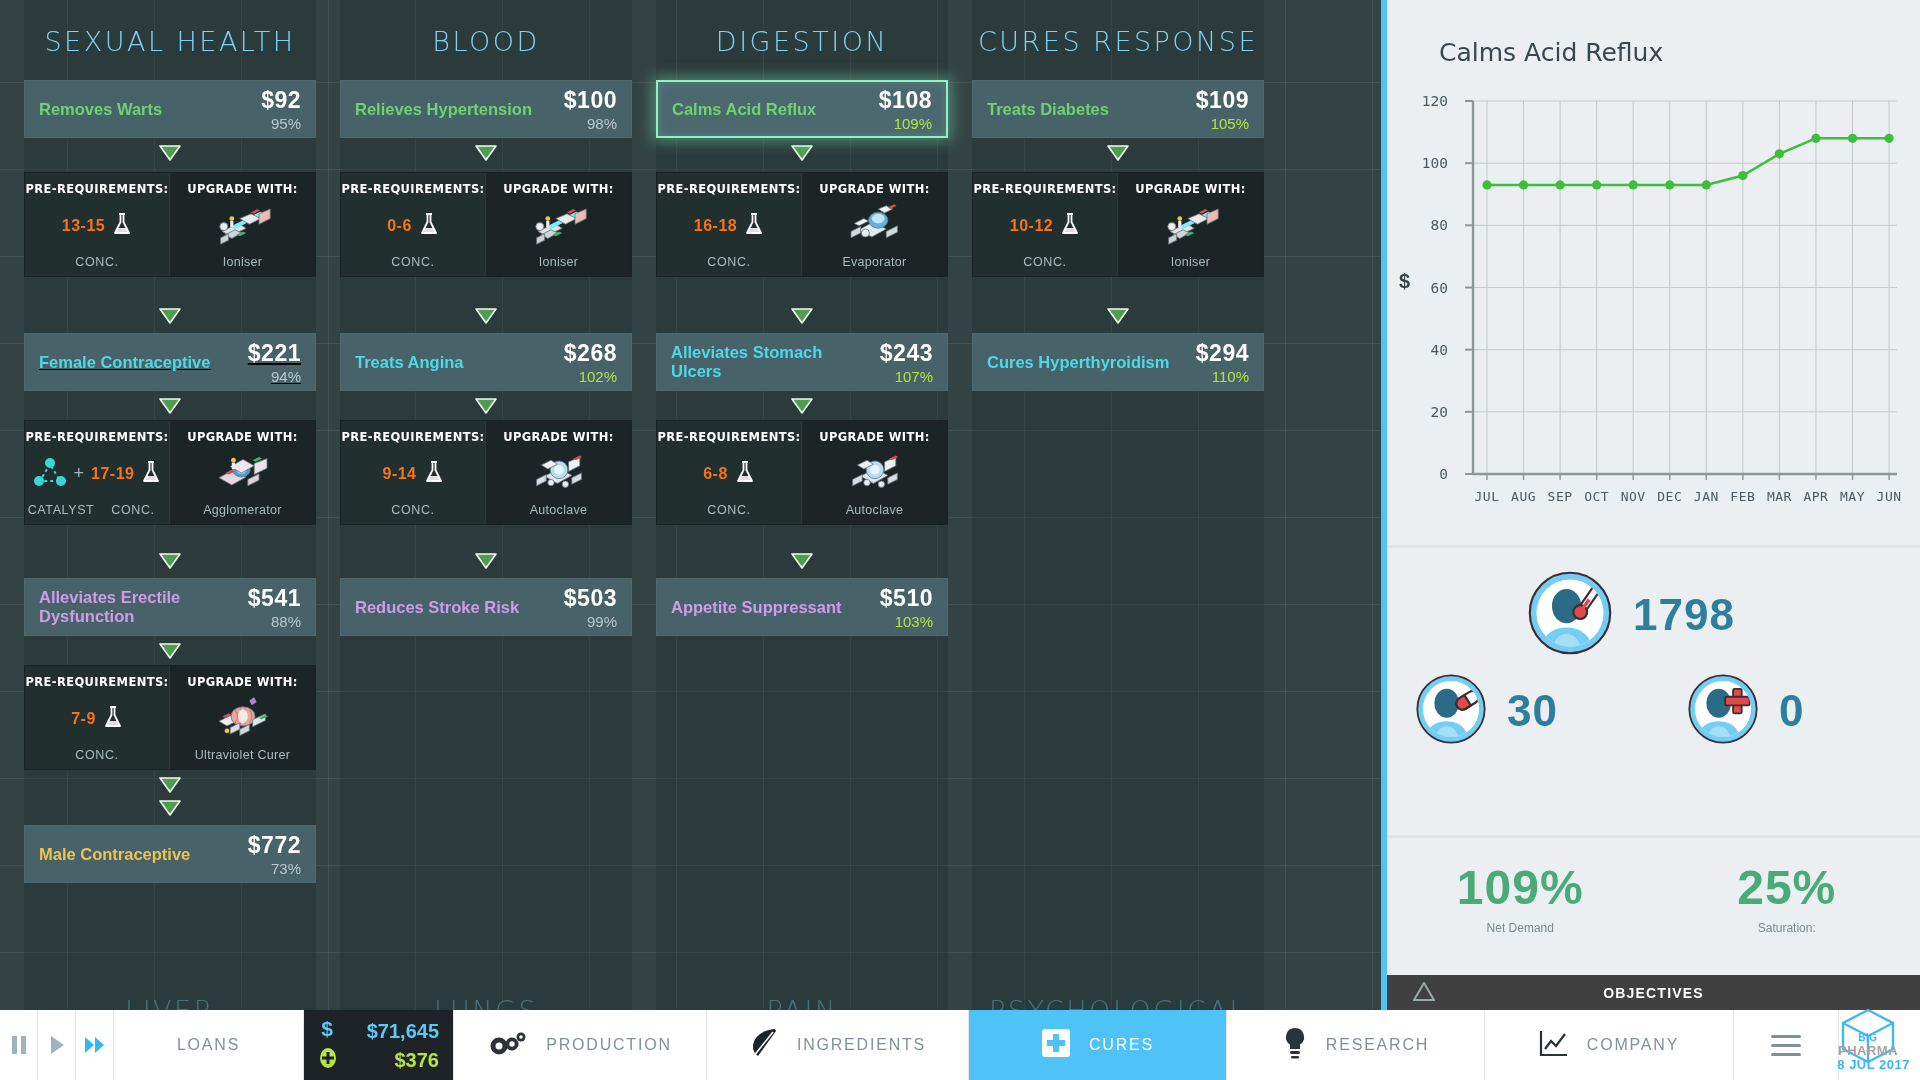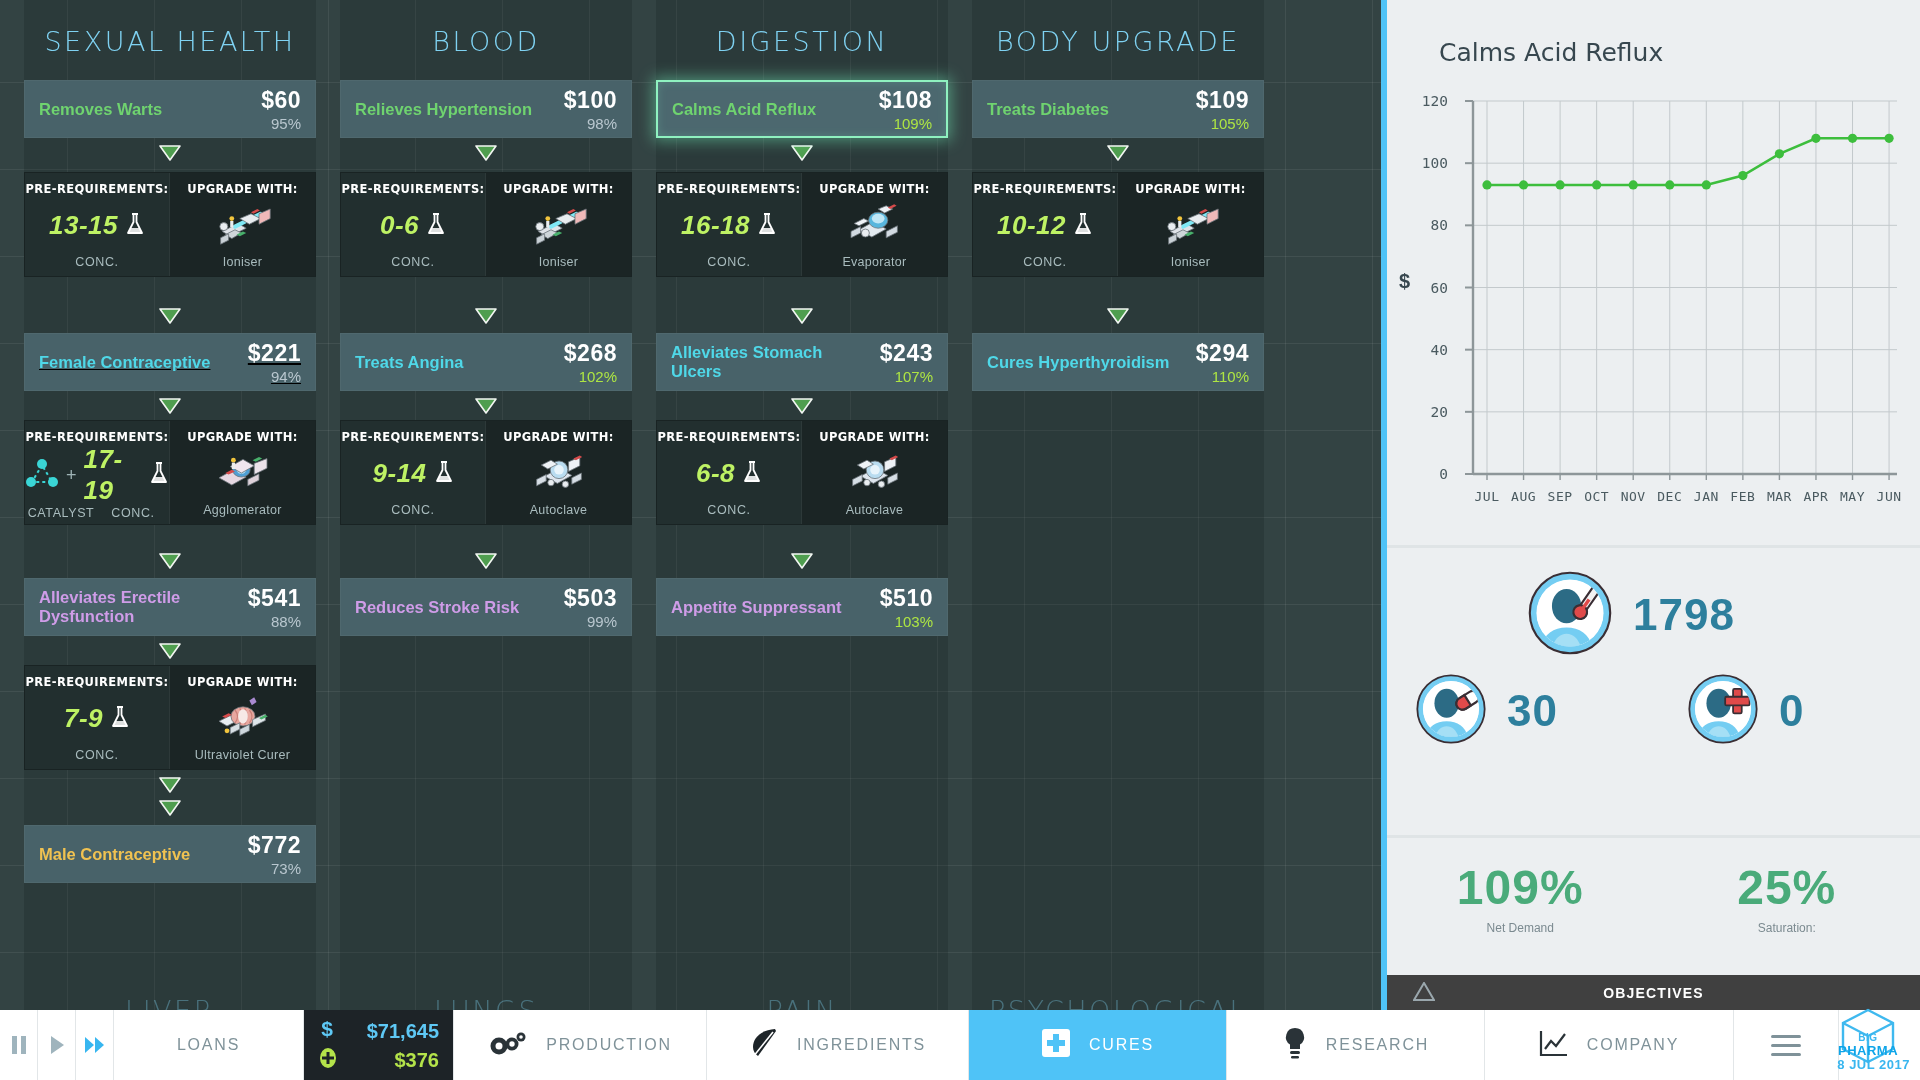--- a/index.html
+++ b/index.html
@@ -92,21 +92,21 @@
   .reqbox .half.right { background: #1b2525; }
   .reqhdr {
     font-size: 11.5px; font-weight: 700; color: #ffffff;
     letter-spacing: .4px; text-transform: uppercase;
     font-family: "DejaVu Sans", sans-serif;
   }
   .reqmid {
     flex: 1 1 auto; display: flex; align-items: center; justify-content: center;
     gap: 7px; width: 100%;
   }
-  .reqval { font-size: 26px; font-weight: 700; color: #bef264; letter-spacing: .5px; font-style: italic; }
+  .reqval { font-size: 16px; font-weight: 700; color: #f97316; letter-spacing: .5px; }
   .reqfoot {
     width: 100%; display: flex; justify-content: space-around;
     font-size: 12.5px; color: #a9bcbe; letter-spacing: .6px;
   }
   .reqfoot span { flex: 1 1 0; text-align: center; }
   .reqbox .half.left .reqfoot.two span:first-child { text-align: center; }
   .machine-name { font-size: 12.5px; color: #a9bcbe; letter-spacing: .3px; }
   .arrow-wrap { position: absolute; }
   .arrow-wrap svg { display: block; }
 
@@ -217,21 +217,21 @@
     <div id="grid"></div>
 
     <div class="colbg" style="left:24px;width:292px;"></div>
     <div class="colbg" style="left:340px;width:292px;"></div>
     <div class="colbg" style="left:656px;width:292px;"></div>
     <div class="colbg" style="left:972px;width:292px;"></div>
 
     <div class="cat-title" style="left:24px;top:26px;width:292px;">SEXUAL HEALTH</div>
     <div class="cat-title" style="left:340px;top:26px;width:292px;">BLOOD</div>
     <div class="cat-title" style="left:656px;top:26px;width:292px;">DIGESTION</div>
-    <div class="cat-title" style="left:972px;top:26px;width:292px;">BODY UPGRADE</div>
+    <div class="cat-title" style="left:972px;top:26px;width:292px;">CURES RESPONSE</div>
 
     <div class="cat-title faded" style="left:24px;top:995px;width:292px;">LIVER</div>
     <div class="cat-title faded" style="left:340px;top:995px;width:292px;">LUNGS</div>
     <div class="cat-title faded" style="left:656px;top:995px;width:292px;">PAIN</div>
     <div class="cat-title faded" style="left:972px;top:995px;width:292px;">PSYCHOLOGICAL</div>
 
     <div id="nodes">
         <div class="arrow-wrap" style="left: 158px; top: 307px;">
           <svg width="24" height="18" viewBox="0 0 24 18">
             <path d="M2 2h20L12 16z" fill="#4f9e4f" stroke="#f2f6f2" stroke-width="1.6" stroke-linejoin="round"></path>
@@ -258,21 +258,21 @@
           </svg>
         </div>
         <div class="arrow-wrap" style="left: 158px; top: 642px;">
           <svg width="24" height="18" viewBox="0 0 24 18">
             <path d="M2 2h20L12 16z" fill="#4f9e4f" stroke="#f2f6f2" stroke-width="1.6" stroke-linejoin="round"></path>
           </svg>
         </div>
         <div class="cure" style="left: 24px; top: 80px; width: 292px; height: 58px;">
           <span class="cname t-green">Removes Warts</span>
           <span class="cright">
-            <span class="cprice" style="display:block">$60</span>
+            <span class="cprice" style="display:block">$92</span>
             <span class="cpct dim" style="display:block">95%</span>
           </span>
         </div>
         <div class="cure" style="left: 24px; top: 333px; width: 292px; height: 58px; text-decoration: underline;">
           <span class="cname t-cyan">Female Contraceptive</span>
           <span class="cright">
             <span class="cprice" style="display:block">$221</span>
             <span class="cpct dim" style="display:block">94%</span>
           </span>
         </div>
@@ -953,17 +953,17 @@
   </div>
 
   <div id="logo">
     <svg width="70" height="64" viewBox="0 0 70 64">
       <g stroke="#3fb9ef" stroke-width="2.4" fill="none">
         <path d="M35 6 60 19v26L35 58 10 45V19z"></path>
         <path d="M10 19 35 32l25-13M35 32v26"></path>
       </g>
     </svg>
     <div style="font-size:10px;font-weight:700;color:#39b6ef;letter-spacing:.5px;margin-top:-36px;">BIG</div>
-    <div style="font-size:13px;font-weight:700;color:#0ea5e9;letter-spacing:.5px;">PHARMA</div>
+    <div style="font-size:13px;font-weight:700;color:#a3a3a3;letter-spacing:.5px;">PHARMA</div>
   </div>
   <div id="datelabel">8 JUL 2017</div>
 
 </div>
 
 </body></html>

